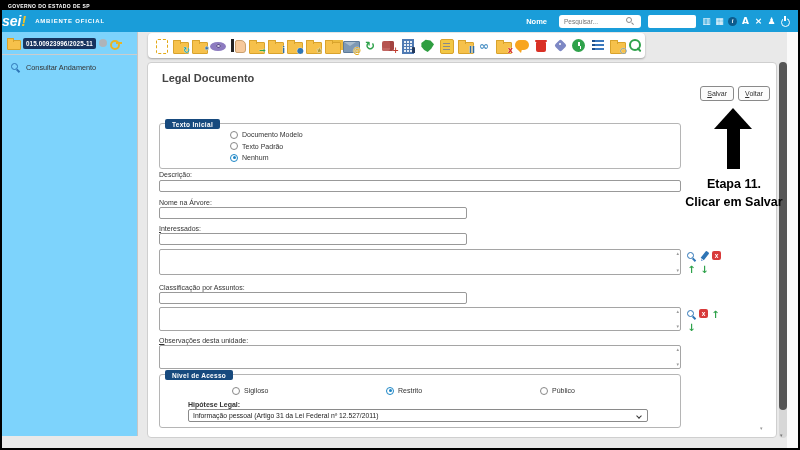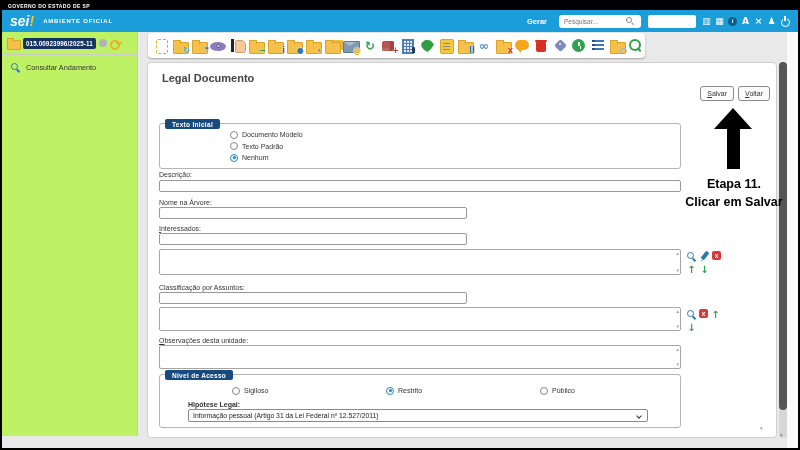--- a/index.html
+++ b/index.html
@@ -6,39 +6,39 @@
   html,body{width:800px;height:450px}
   body{background:#000;font-family:"Liberation Sans","DejaVu Sans",sans-serif;position:relative;overflow:hidden}
   .screen{position:absolute;left:2px;top:2px;width:796px;height:446px;background:#e9e9e9;overflow:hidden}
 
   
   .gov-bar{position:absolute;left:0;top:0;right:0;height:8px;background:#000;display:flex;align-items:center;padding-left:6px}
   .gov-bar span{color:#fff;font-size:5px;font-weight:bold;letter-spacing:.4px}
 
   
   .header{position:absolute;left:0;top:8px;right:0;height:22px;background:#1a9dd9;display:flex;align-items:center}
-  .logo{margin-left:8px;font-weight:bold;font-style:italic;font-size:14px;color:#fff;line-height:1}
+  .logo{font-weight:bold;font-style:italic;font-size:14px;color:#fff;line-height:1}
   .logo .bang{color:#f7c325}
   .env{color:#fff;font-size:6px;letter-spacing:.8px;margin-left:9px;font-weight:bold}
   .menu{color:#fff;font-size:7.5px;font-weight:bold;margin-left:auto;cursor:pointer}
   .search-box{position:relative;margin-left:12px;width:82px;height:13px;background:#fff;border-radius:3px;display:flex;align-items:center}
   .search-box input{border:none;outline:none;width:66px;height:11px;font-size:6.5px;padding-left:5px;color:#333;background:transparent;font-family:inherit}
   .hsearch{position:relative;width:10px;height:10px}
   .hsearch::before{content:"";position:absolute;left:1px;top:1px;width:4px;height:4px;border:1.2px solid #8a8a8a;border-radius:50%}
   .hsearch::after{content:"";position:absolute;left:6.5px;top:6px;width:1.4px;height:3px;background:#8a8a8a;transform:rotate(-45deg)}
   .unit-box{margin-left:7px;width:48px;height:13px;background:#fff;border-radius:2px}
   .hicons{display:flex;align-items:center;gap:4px;margin-left:6px;margin-right:8px}
   .hicon{color:#fff;font-size:9px;font-weight:bold;width:9px;height:10px;display:inline-flex;align-items:center;justify-content:center;font-family:"DejaVu Sans",sans-serif;cursor:pointer}
   .hicon.h-circle{background:#0d5c8d;border-radius:50%;width:9px;height:9px;font-size:6px;font-family:"Liberation Serif",serif;font-style:italic}
   .hicon.h-power{position:relative;width:10px;height:10px}
   .hicon.h-power::before{content:"";position:absolute;left:1px;top:2px;width:7px;height:7px;border:1.4px solid #fff;border-radius:50%}
   .hicon.h-power::after{content:"";position:absolute;left:4.2px;top:0;width:1.8px;height:5px;background:#fff;box-shadow:0 0 0 1px #1a9dd9}
 
   
-  .sidebar{position:absolute;left:0;top:30px;bottom:12px;width:136px;background:#bef264;border-right:1px solid #c6c6c6}
+  .sidebar{position:absolute;left:0;top:30px;bottom:12px;width:136px;background:#7dd3fc;border-right:1px solid #c6c6c6}
   .proc-row{display:flex;align-items:center;gap:3px;padding:4px 0 0 5px;height:18px}
   .sb-folder{position:relative;width:13px;height:12px;flex:0 0 auto}
   .sb-folder::before{content:"";position:absolute;left:0;top:3px;width:12px;height:8px;background:#f6c14b;border:1px solid #d9a32c;border-radius:1px}
   .sb-folder::after{content:"";position:absolute;left:0;top:1px;width:5px;height:3px;background:#f6c14b;border:1px solid #d9a32c;border-bottom:none;border-radius:1px 1px 0 0}
   .proc-pill{background:#17335f;color:#fff;font-size:6.3px;font-weight:bold;padding:2px 3px;border-radius:2px;letter-spacing:.1px;cursor:pointer;white-space:nowrap}
   .dot-icon{width:8px;height:8px;border-radius:50%;background:#aeb4ba;flex:0 0 auto}
   .key-icon{position:relative;width:13px;height:9px;flex:0 0 auto}
   .key-icon::before{content:"";position:absolute;left:0;top:1.5px;width:6px;height:6px;border:2px solid #e8b425;border-radius:50%}
   .key-icon::after{content:"";position:absolute;left:6.5px;top:3.5px;width:6px;height:2px;background:#e8b425;box-shadow:3px 2px 0 -1px #e8b425}
   .sb-divider{margin-top:4px;border-top:1px solid #ccc}
@@ -135,21 +135,21 @@
 
 <div class="screen">
 
   <div class="gov-bar">
     <span>GOVERNO DO ESTADO DE SP</span>
   </div>
 
   <div class="header">
     <div class="logo"><span>sei</span><span class="bang">!</span></div>
     <span class="env">AMBIENTE OFICIAL</span>
-    <span class="menu">Gerar</span>
+    <span class="menu">Nome</span>
     <div class="search-box">
       <input placeholder="Pesquisar..." style="">
       <span class="hsearch"></span>
     </div>
     <div class="unit-box"></div>
     <div class="hicons">
         <span class="hicon">▥</span>
         <span class="hicon">▦</span>
         <span class="hicon h-circle">i</span>
         <span class="hicon">A</span>

